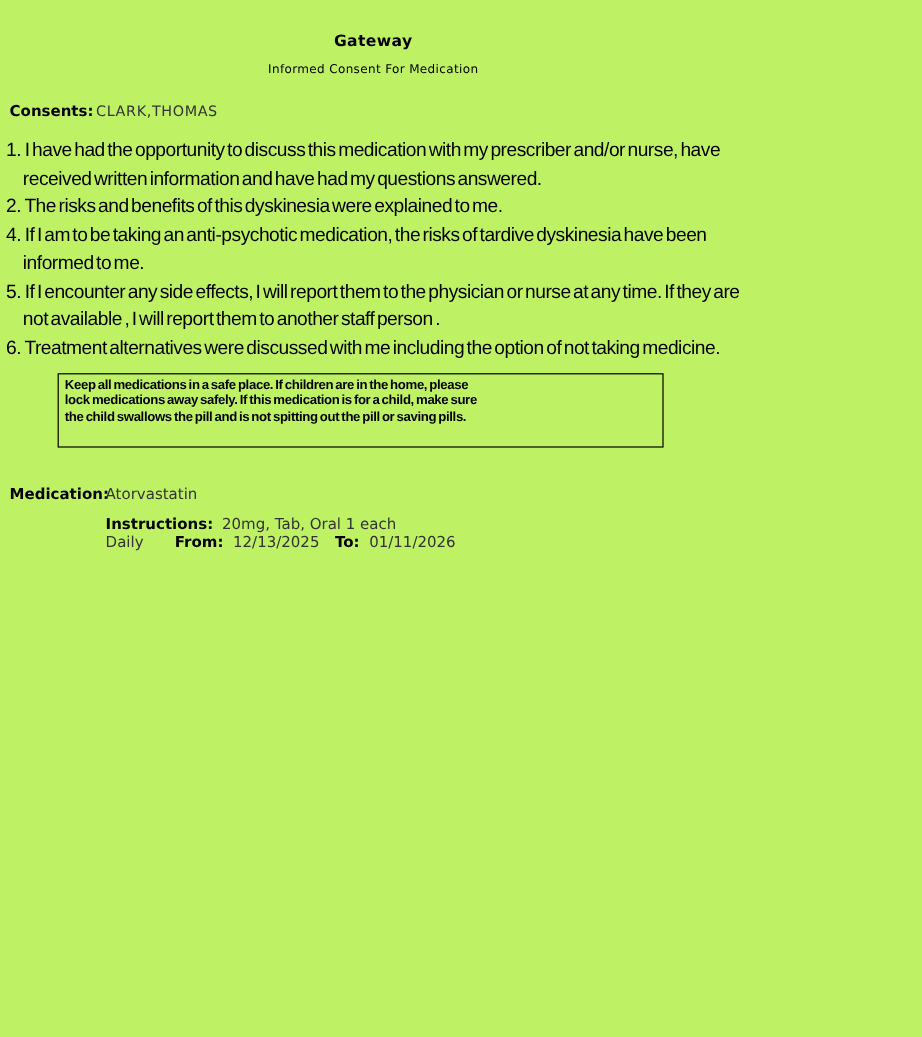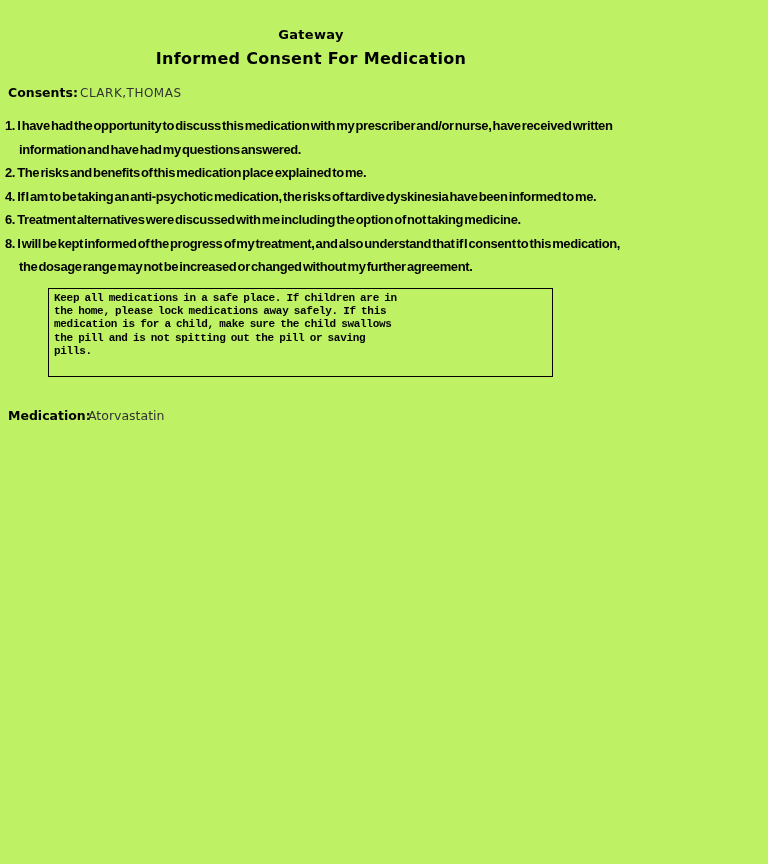--- a/index.html
+++ b/index.html
@@ -10,48 +10,48 @@
   }
   .page { position:relative; width:768px; height:864px; background:#bef264; overflow:hidden; }
   .content { width:622px; }
 
   .clinic-name {
     padding-top:27px; text-align:center;
     font-weight:bold; font-size:13px; line-height:15px; letter-spacing:0.3px;
   }
   .form-title {
     margin-top:9px; text-align:center;
-    font-weight:bold; font-size:16px; line-height:15px; letter-spacing:0.3px;
+    font-weight:normal; font-size:10px; line-height:15px; letter-spacing:0.3px;
   }
   .timestamp {
     margin:9px 0 0 5px;
     font-size:12.5px; line-height:15px; color:#333;
   }
   .patient-row { margin:19px 0 0 8px; font-size:12.5px; line-height:15px; }
   .patient-label { display:inline-block; width:72px; font-weight:bold; color:#000; }
   .patient-name { color:#333; font-size:12px; letter-spacing:0.5px;text-align:right; }
 
   .consent-list {
     margin:13px 0 0 5px; padding:0; list-style:none;
     width:618px;
     font-family:"Liberation Sans",sans-serif;
-    font-weight:bold; font-size:13px; line-height:23.5px;
+    font-weight:normal; font-size:16px; line-height:23.5px;
     letter-spacing:-0.4px; word-spacing:-2px;
   }
   .consent-list li { padding-left:14px; text-indent:-14px; }
   .item-number { margin-right:1px; }
 
   .safety-box {
     margin:9px 0 0 48px; width:505px; box-sizing:border-box;
     border:1px solid #000;
     padding:3px 5px 17px 5px;
   }
   .safety-text {
     display:block; width:348px;
-    font-family:Liberation Mono, monospace;
+    font-family:Liberation Sans, sans-serif;
     font-weight:bold; font-size:11px; line-height:13.4px;
     letter-spacing:-0.3px; word-spacing:-1px;
   }
 
   .consents-line { margin:14px 0 0 5px; font-size:12.5px; line-height:15px; color:#333; }
 
   .med-section { margin:31px 0 0 8px; font-size:12.5px; line-height:15px; }
   .med-label { display:inline-block; width:80px; font-weight:bold; color:#000; }
   .med-name { color:#333; }
   .med-row2 { margin:10px 0 0 80px; }
@@ -70,31 +70,34 @@
 
     <div class="clinic-name">Gateway</div>
     <div class="form-title">Informed Consent For Medication</div>
 
     <div class="patient-row">
       <span class="patient-label">Consents:</span><span class="patient-name">CLARK,THOMAS</span>
     </div>
 
     <ol class="consent-list">
       <li><span class="item-number">1.</span> <span>I have had the opportunity to discuss this medication with my prescriber and/or nurse, have received written information and have had my questions answered.</span></li>
-      <li><span class="item-number">2.</span> <span>The risks and benefits of this medication place explained to me.</span></li>
+      <li><span class="item-number">2.</span> <span>The risks and benefits of this dyskinesia were explained to me.</span></li>
       <li><span class="item-number">4.</span> <span>If I am to be taking an anti-psychotic medication, the risks of tardive dyskinesia have been informed to me.</span></li>
+      <li><span class="item-number">5.</span> <span>If I encounter any side effects, I will report them to the physician or nurse at any time. If they are not available , I will report them to another staff person .</span></li>
       <li><span class="item-number">6.</span> <span>Treatment alternatives were discussed with me including the option of not taking medicine.</span></li>
-      <li><span class="item-number">8.</span> <span>I will be kept informed of the progress of my treatment, and also understand that if I consent to this medication, the dosage range may not be increased or changed without my further agreement.</span></li>
     </ol>
 
     <div class="safety-box">
       <span class="safety-text">Keep all medications in a safe place. If children are in the home, please lock medications away safely. If this medication is for a child, make sure the child swallows the pill and is not spitting out the pill or saving pills.</span>
     </div>
 
 
     <div class="med-section">
       <div class="med-row1">
         <span class="med-label">Medication:</span><span class="med-name">Atorvastatin</span>
       </div>
+      <div class="med-row2">
+        <span class="instructions-label">Instructions:</span><span class="instructions-value">20mg, Tab, Oral 1 each Daily</span><span class="from-label">From:</span><span class="from-date">12/13/2025</span><span class="to-label">To:</span><span class="to-date">01/11/2026</span>
+      </div>
     </div>
 
   </div>
 </div>
 
 </body></html>

